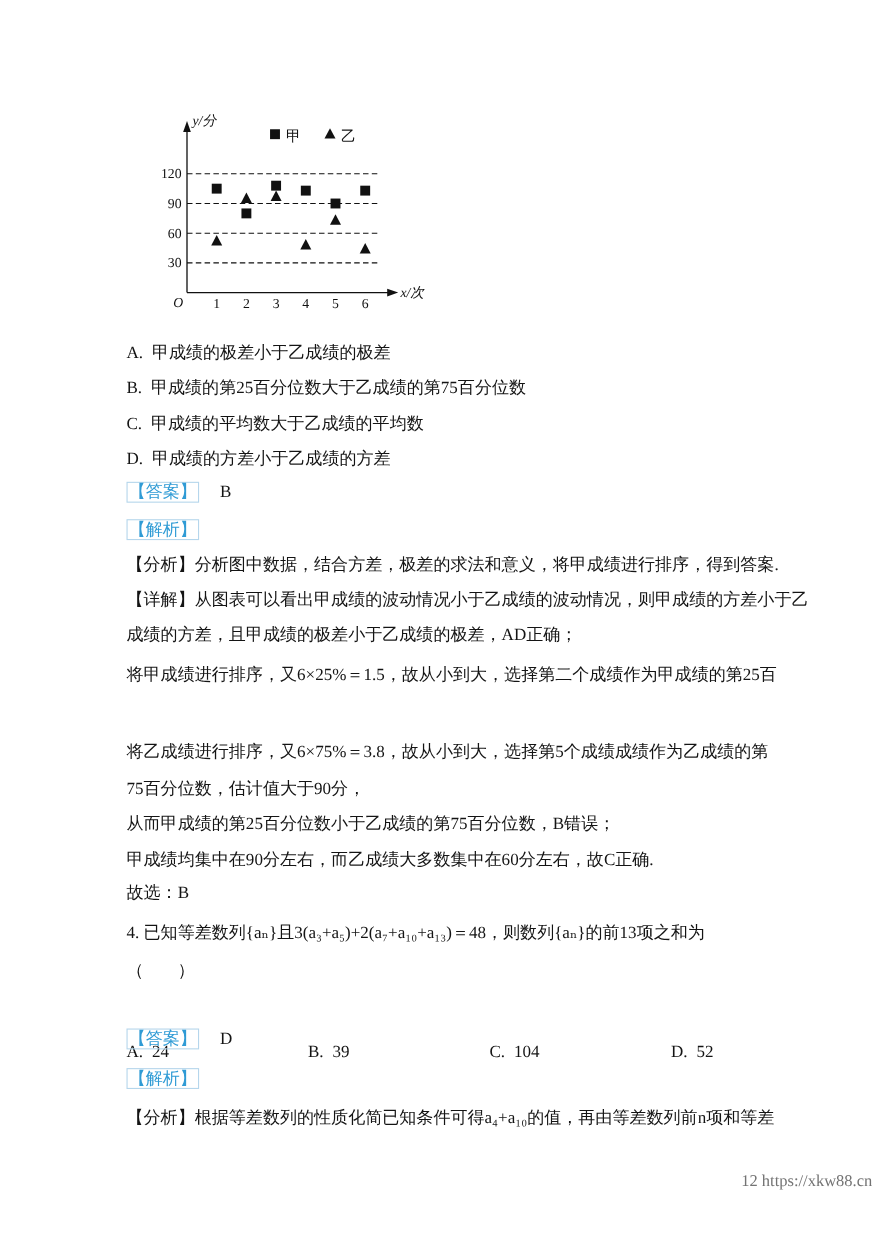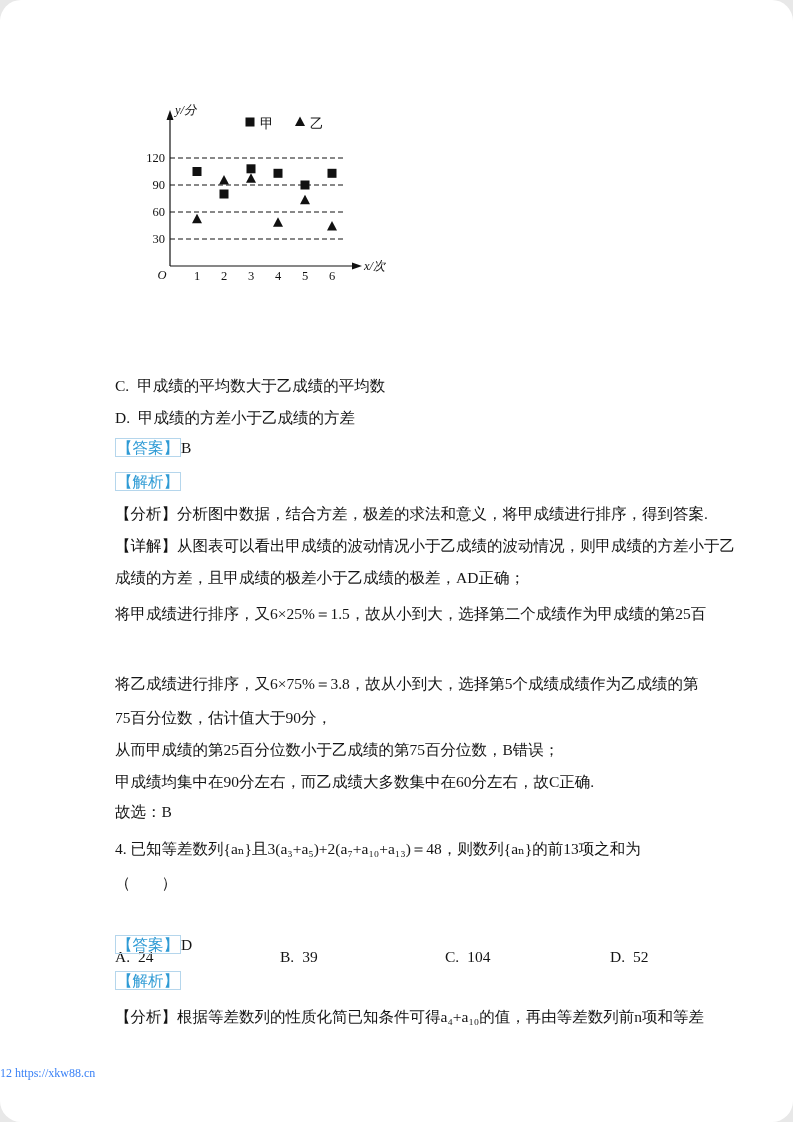--- a/index.html
+++ b/index.html
@@ -5,33 +5,32 @@
   html,body{margin:0;padding:0;background:#e8e8e8;}
   .page{
     position:relative;
     width:793px;height:1122px;
     margin:0 auto;
     background:#ffffff;
     font-family:"Liberation Serif","DejaVu Serif",serif;
     color:#141414;
     font-size:15.5px;
     overflow:hidden;
-    border-radius:21px;
   }
   .line{
     position:absolute;
     left:115px;
     white-space:nowrap;
     line-height:22px;
   }
   .tag{
     color:#2f9bd5;
     border:1px solid #b5d6ec;
     padding:0 1px;
-    margin-right:0;
+    margin-right:19px;
   }
   .opt-label{margin-right:8px;}
   .chart-wrap{
     position:absolute;
     left:140px;top:98px;
     width:270px;height:205px;
   }
   .chart-wrap svg{
     font-family:"Liberation Serif","DejaVu Serif",serif;
   }
@@ -41,23 +40,23 @@
     white-space:nowrap;
     margin-top:44px;
   }
   .q4options .cell{
     display:inline-block;
     width:165px;
   }
   .footer{
     position:absolute;
     left:0;right:0;top:1066px;
-    text-align:left;
-    font-size:12px;
-    color:#3b82f6;
+    text-align:right;
+    font-size:15px;
+    color:#737373;
   }
 </style>
 </head>
 <body>
 
 <div class="page">
 
   <div class="chart-wrap">
     <svg id="chart-svg" width="270" height="205" viewBox="0 0 270 205">
         <line x1="30" y1="168" x2="30" y2="20" stroke="#111" stroke-width="1.2"></line>
@@ -93,20 +92,26 @@
         <polygon points="138,119.3 133,128.8 143,128.8" fill="#111"></polygon>
         <polygon points="165,96.8 160,106.3 170,106.3" fill="#111"></polygon>
         <polygon points="192,122.9 187,132.4 197,132.4" fill="#111"></polygon>
         <rect x="105.5" y="19.5" width="9" height="9" fill="#111"></rect>
         <text x="120" y="30" text-anchor="start" font-size="13.5" fill="#111">甲</text>
         <polygon points="160,18.5 155,28 165,28" fill="#111"></polygon>
         <text x="170" y="30" text-anchor="start" font-size="13.5" fill="#111">乙</text>
       </svg>
   </div>
 
+  <div class="line" style="top:310px">
+    <span class="opt-label">A.</span><span>甲成绩的极差小于乙成绩的极差</span>
+  </div>
+  <div class="line" style="top:342px">
+    <span class="opt-label">B.</span><span>甲成绩的第25百分位数大于乙成绩的第75百分位数</span>
+  </div>
   <div class="line" style="top:407px">
     <span class="opt-label">D.</span><span>甲成绩的方差小于乙成绩的方差</span>
   </div>
   <div class="line" style="top:375px">
     <span class="opt-label">C.</span><span>甲成绩的平均数大于乙成绩的平均数</span>
   </div>
 
   <div class="line" style="top:437px">
     <span class="tag">【答案】</span><span>B</span>
   </div>

